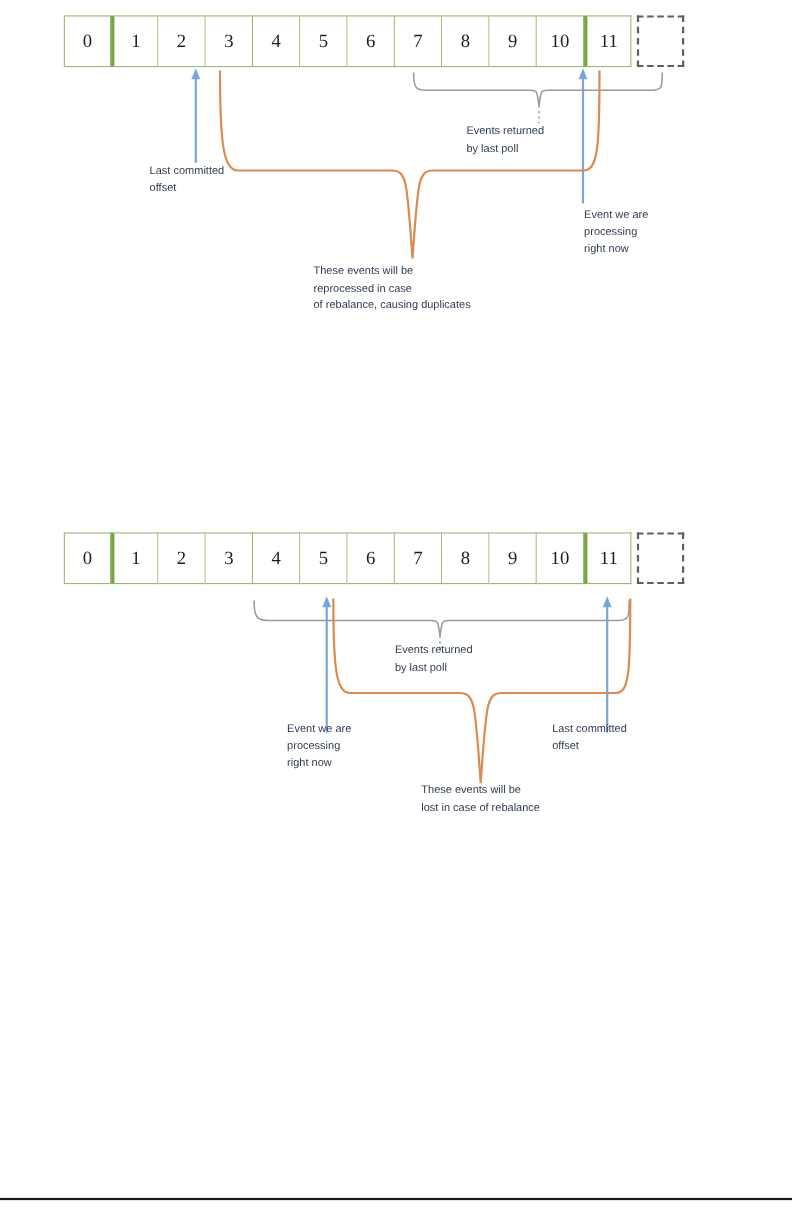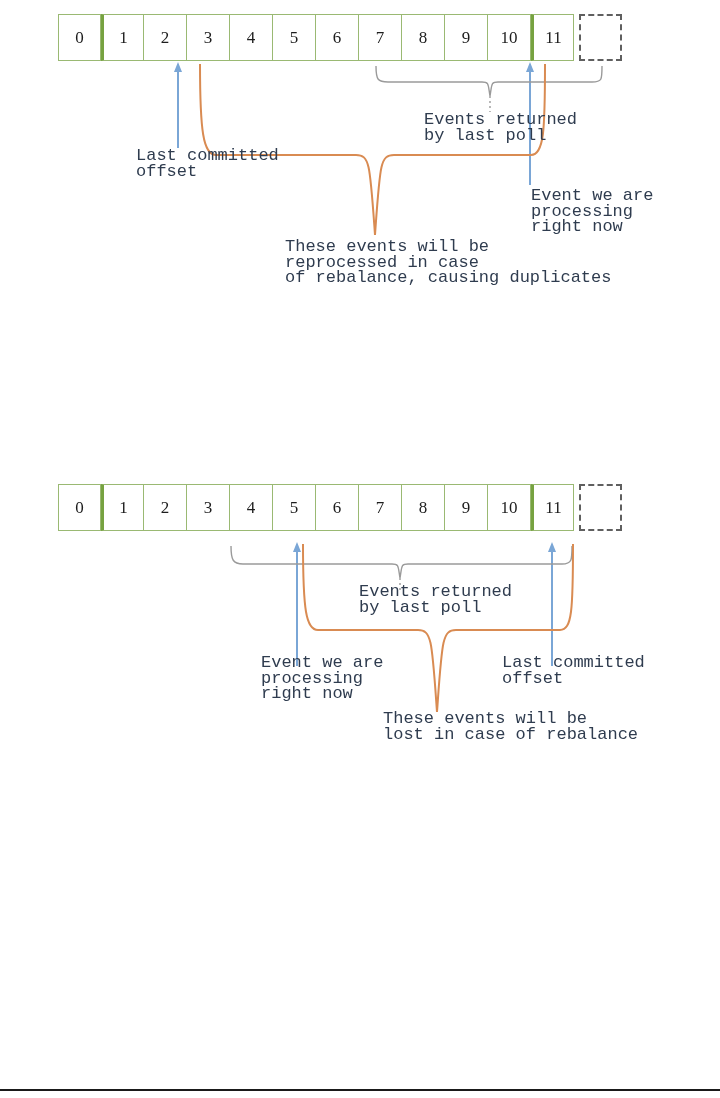--- a/index.html
+++ b/index.html
@@ -57,24 +57,24 @@
   .cell.thick-left { border-left: 3px solid #76a240; }
   .cell.ghost {
     border: 2px dashed #5f5f5f;
     margin-left: 5px;
     background: #ffffff;
   }
 
   
   .note {
     position: absolute;
-    font-size: 17px;
+    font-size: 10px;
     line-height: 15.5px;
     color: #2f3c4f;
-    font-family: Liberation Mono, monospace;
+    font-family: Liberation Sans, sans-serif;
     white-space: pre-line;
   }
 
   
   .overlay {
     position: absolute;
     left: 0; top: 0;
     width: 720px;
     height: 320px;
     pointer-events: none;

